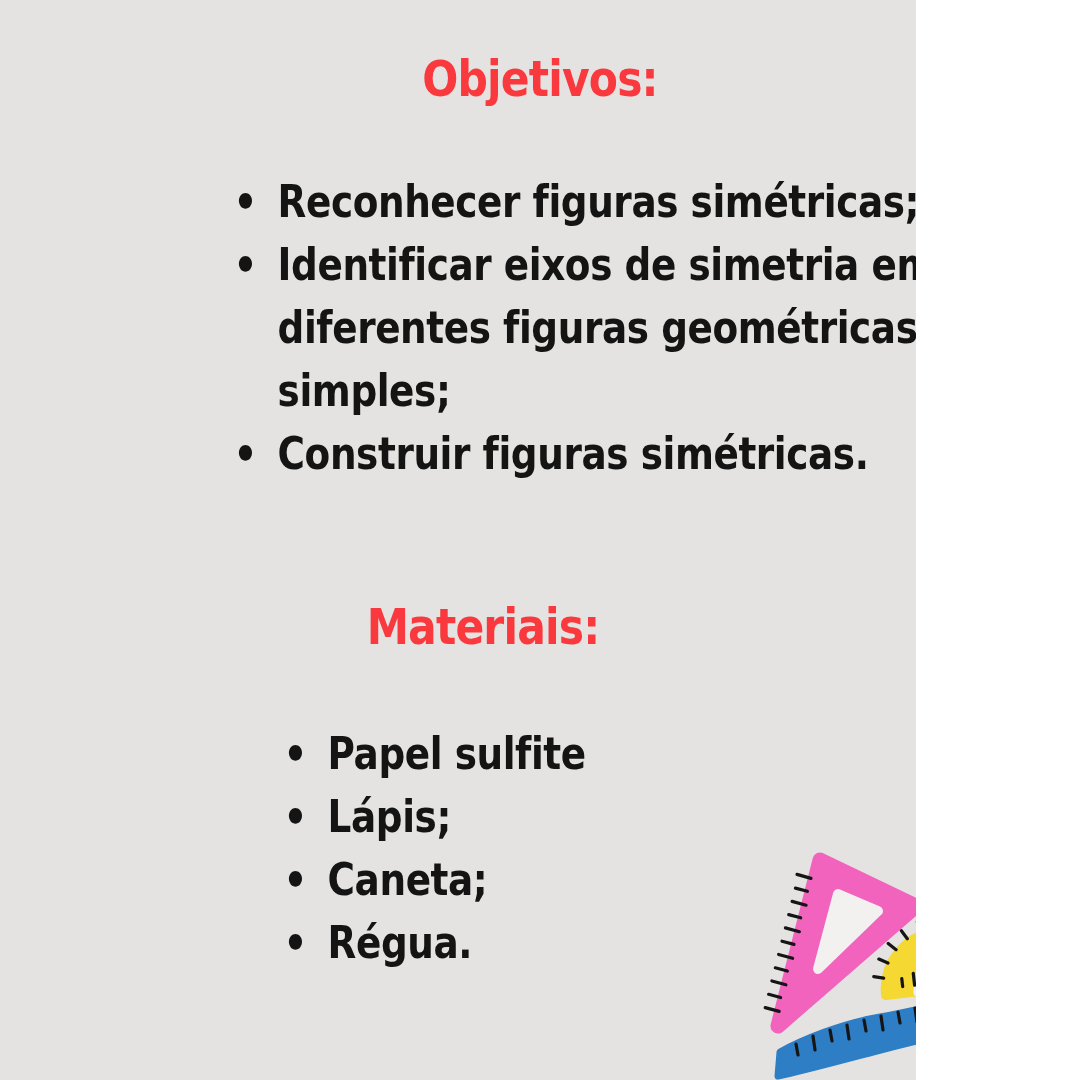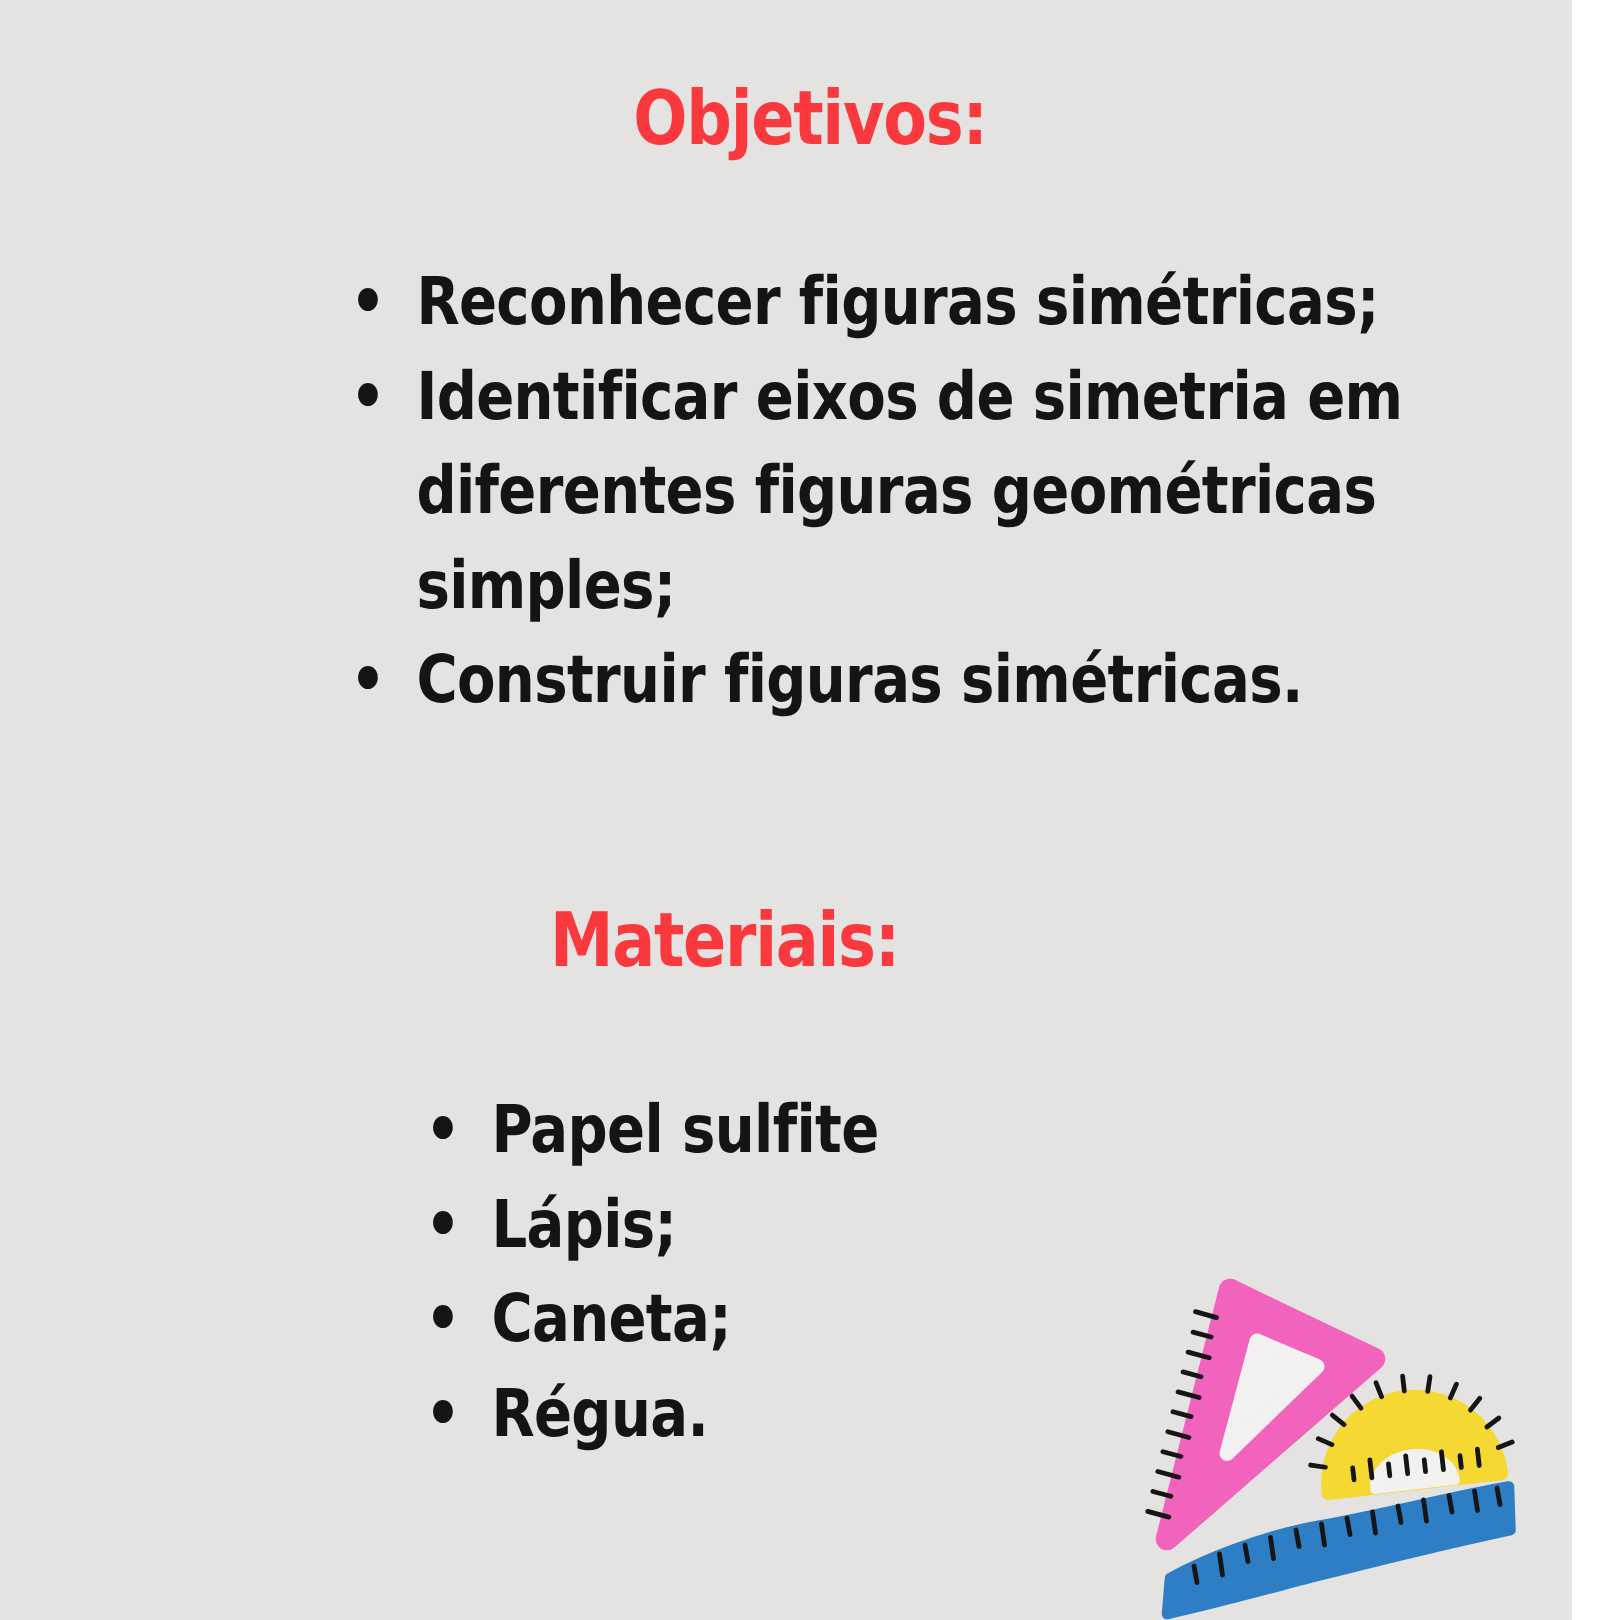--- a/index.html
+++ b/index.html
@@ -1,18 +1,18 @@
 <!DOCTYPE html>
 <html><head>
 <meta charset="utf-8">
 <style>
   html,body { margin:0; padding:0; }
   .canvas {
     position:relative;
-    width:1048px; height:1080px;
+    width:916px; height:1080px;
     background:#E4E3E1;
     overflow:hidden;
     font-family:"DejaVu Sans", sans-serif;
     font-weight:bold;
     color:#141414;
   }
   .heading {
     position:absolute;
     font-size:50px;
     letter-spacing:-1px;

